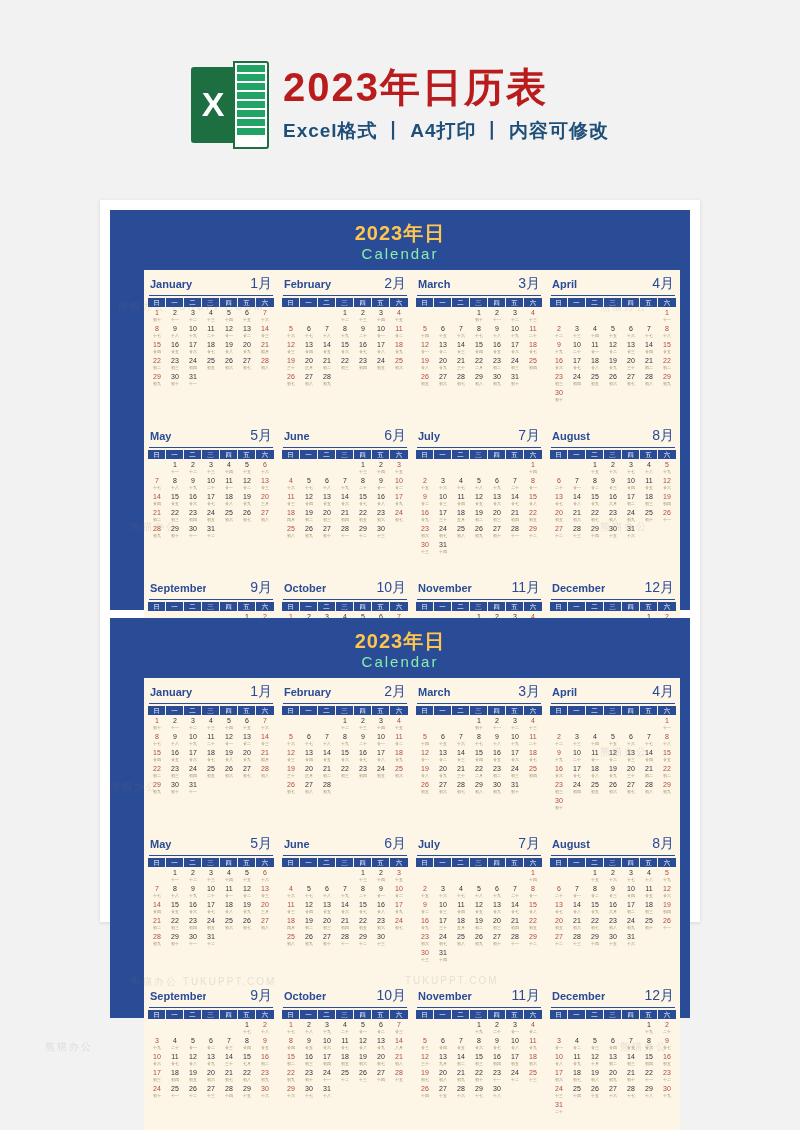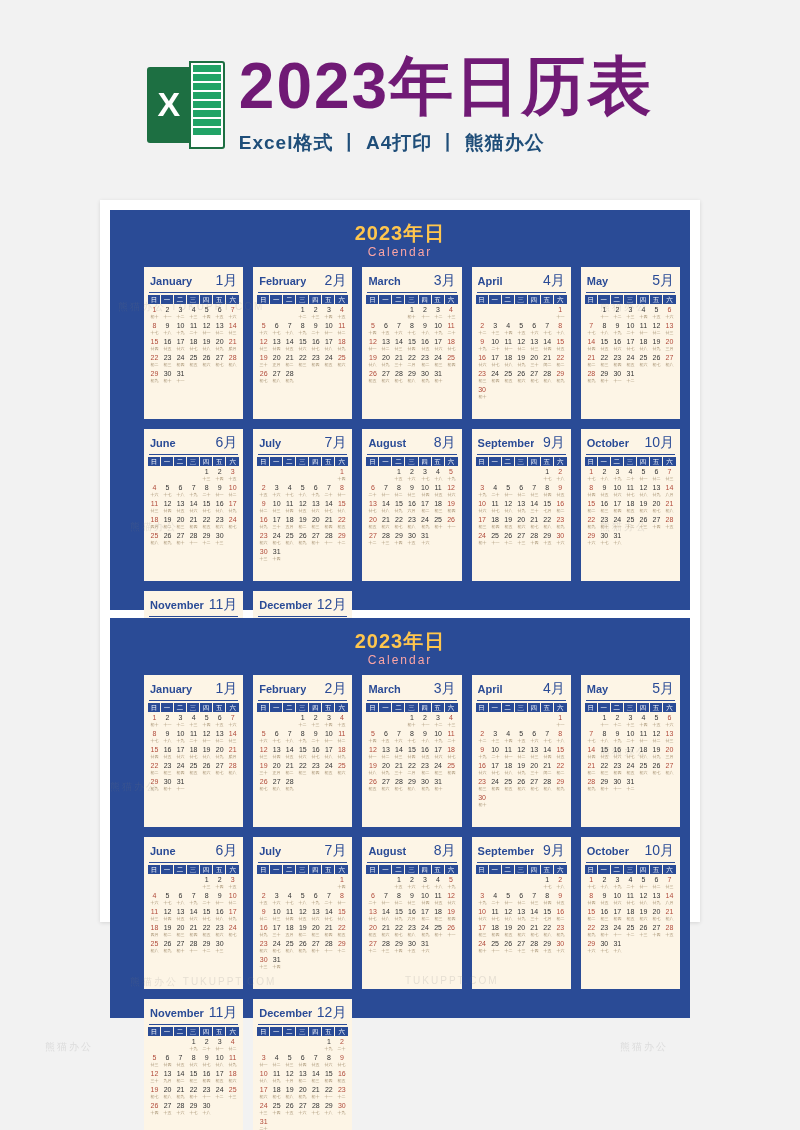--- a/index.html
+++ b/index.html
@@ -59,23 +59,23 @@
     overflow: hidden;
   }
   .logo .rsheet i {
     display: block;
     height: 7px;
     margin: 2px 2px 0 2px;
     background: #21a366;
   }
   .titles { text-align: left; }
   .main-title {
-    font-size: 64px;
+    font-size: 40px;
     font-weight: bold;
-    color: #701a75;
+    color: #b91c1c;
     letter-spacing: 2px;
     line-height: 1.05;
     white-space: nowrap;
   }
   .sub-title {
     margin-top: 10px;
     font-size: 19px;
     font-weight: bold;
     color: #1f4e79;
     letter-spacing: 1px;
@@ -104,30 +104,30 @@
 
   .cal-head { text-align: center; margin-bottom: 8px; }
   .cal-head .y {
     color: #ffc64d;
     font-size: 20px;
     font-weight: bold;
     letter-spacing: 1px;
     line-height: 1.1;
   }
   .cal-head .c {
-    color: #fca5a5;
-    font-size: 12px;
+    color: #86efac;
+    font-size: 15px;
     letter-spacing: 2px;
     margin-top: 1px;
   }
 
   .grid {
     display: grid;
-    grid-template-columns: repeat(5, 1fr);
-    gap: 10px;
+    grid-template-columns: repeat(4, 1fr);
+    gap: 0;
     padding-left: 24px;
   }
   .month {
     background: #fdf5e6;
     padding: 5px 4px 4px 4px;
     min-height: 152px;
   }
   .m-top {
     display: flex;
     align-items: baseline;
@@ -223,21 +223,21 @@
           <i></i>
           <i></i>
           <i></i>
           <i></i>
           <i></i>
           <i></i>
       </div>
     </div>
     <div class="titles">
       <div class="main-title">2023年日历表</div>
-      <div class="sub-title">Excel格式 丨 A4打印 丨 熊猫办公</div>
+      <div class="sub-title">Excel格式 丨 A4打印 丨 内容可修改</div>
     </div>
   </div>
 
   <div class="sheet">
 
     <div class="cal-panel p1">
       <div class="cal-head">
         <div class="y">2023年日</div>
         <div class="c">Calendar</div>
       </div>

